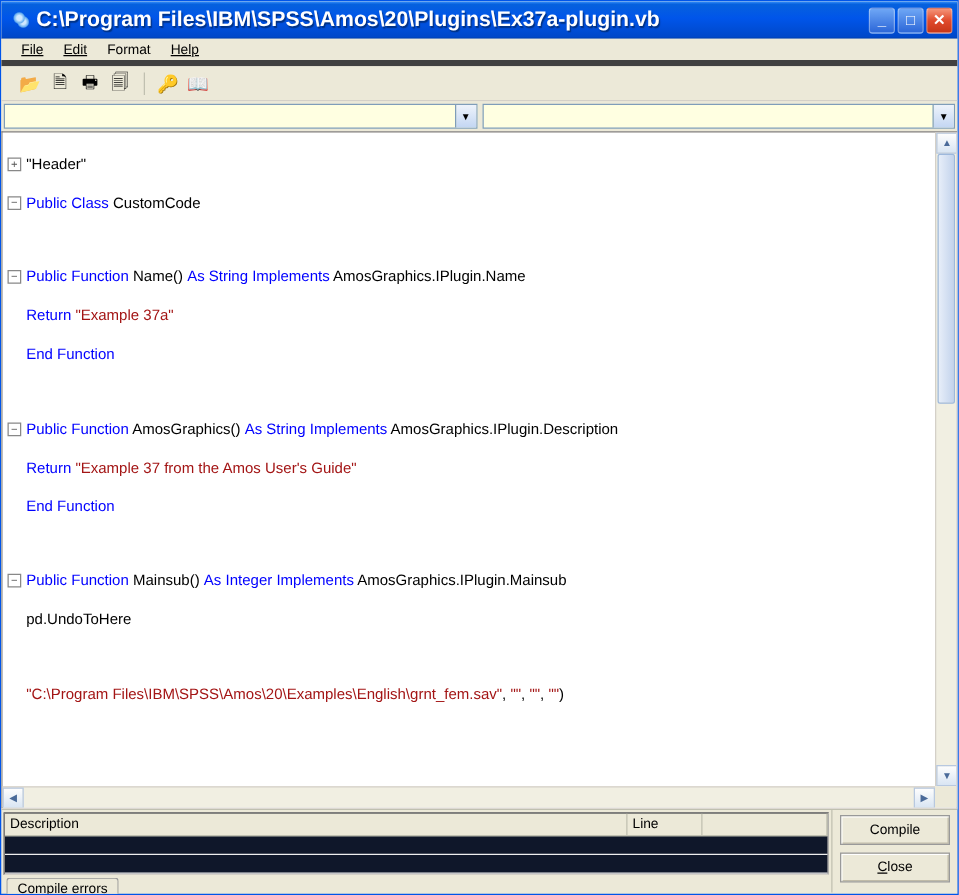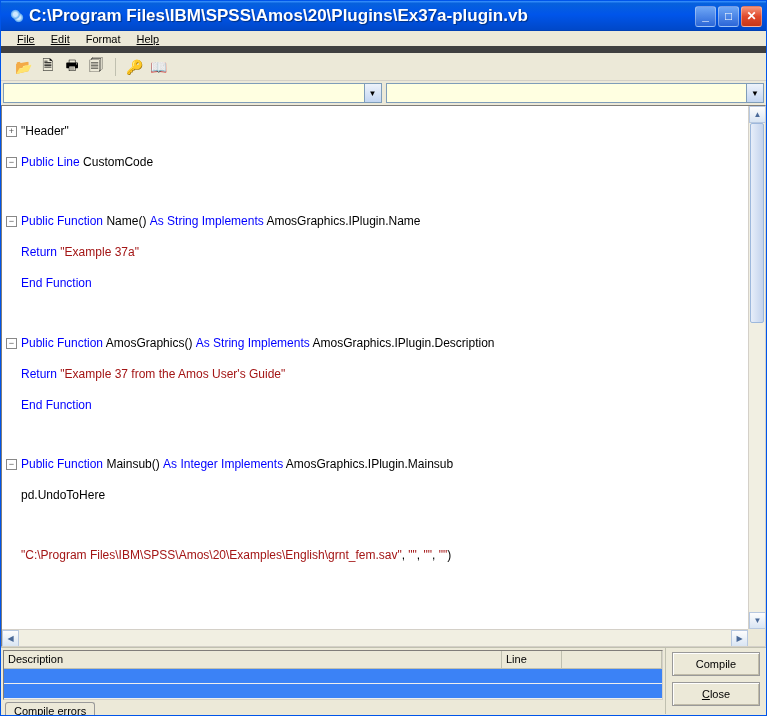--- a/index.html
+++ b/index.html
@@ -51,21 +51,21 @@
   .winbtn.close {
     background: linear-gradient(to bottom, #f5957a, #e04a2c 50%, #c73618);
   }
   .winbtn .glyph { pointer-events: none; }
   .menubar {
     background: #ece9d8;
     height: 22px;
     display: flex;
     align-items: center;
     padding: 0 8px;
-    border-bottom: 7px solid #404040;
+    border-bottom: 5px solid #404040;
   }
   .menu-item {
     padding: 2px 8px;
     cursor: pointer;
   }
   .menu-u { text-decoration: underline; }
   .toolbar {
     background: #ece9d8;
     height: 28px;
     display: flex;
@@ -177,21 +177,21 @@
     display: flex;
     border-top: 1px solid #c0c0b0;
   }
   .errors-col {
     flex: 1;
     display: flex; flex-direction: column;
     border-right: 1px solid #c0c0b0;
   }
   .errors-grid {
     flex: 1;
-    background: #3b82f6;
+    background: #0f172a;
     border: 1px inset #d4d0c8;
     margin: 2px;
     display: flex; flex-direction: column;
   }
   .grid-head {
     display: flex;
     background: #ece9d8;
     border-bottom: 1px solid #c0c0b0;
     height: 18px;
   }
@@ -295,21 +295,21 @@
   </div>
   <div class="dropdown">
     <div class="dd-text"></div>
     <div class="dd-btn">▼</div>
   </div>
 </div>
 
 <div class="editor-area">
   <div class="editor-content">
 <div class="line"><span class="fold">+</span><span>"Header"</span></div>
-<div class="line"><span class="fold">−</span><span class="kw">Public Line</span><span> CustomCode</span></div>
+<div class="line"><span class="fold">−</span><span class="kw">Public Class</span><span> CustomCode</span></div>
 <div class="line"><span class="fold empty"> </span></div>
 <div class="line"><span class="fold">−</span>    <span class="kw">Public Function</span><span> Name() </span><span class="kw">As String Implements</span><span> AmosGraphics.IPlugin.Name</span></div>
 <div class="line"><span class="fold empty"> </span>        <span class="kw">Return </span><span class="str">"Example 37a"</span></div>
 <div class="line"><span class="fold empty"> </span>    <span class="kw">End Function</span></div>
 <div class="line"><span class="fold empty"> </span></div>
 <div class="line"><span class="fold">−</span>    <span class="kw">Public Function</span><span> AmosGraphics() </span><span class="kw">As String Implements</span><span> AmosGraphics.IPlugin.Description</span></div>
 <div class="line"><span class="fold empty"> </span>        <span class="kw">Return </span><span class="str">"Example 37 from the Amos User's Guide"</span></div>
 <div class="line"><span class="fold empty"> </span>    <span class="kw">End Function</span></div>
 <div class="line"><span class="fold empty"> </span></div>
 <div class="line"><span class="fold">−</span>    <span class="kw">Public Function</span><span> Mainsub() </span><span class="kw">As Integer Implements</span><span> AmosGraphics.IPlugin.Mainsub</span></div>

